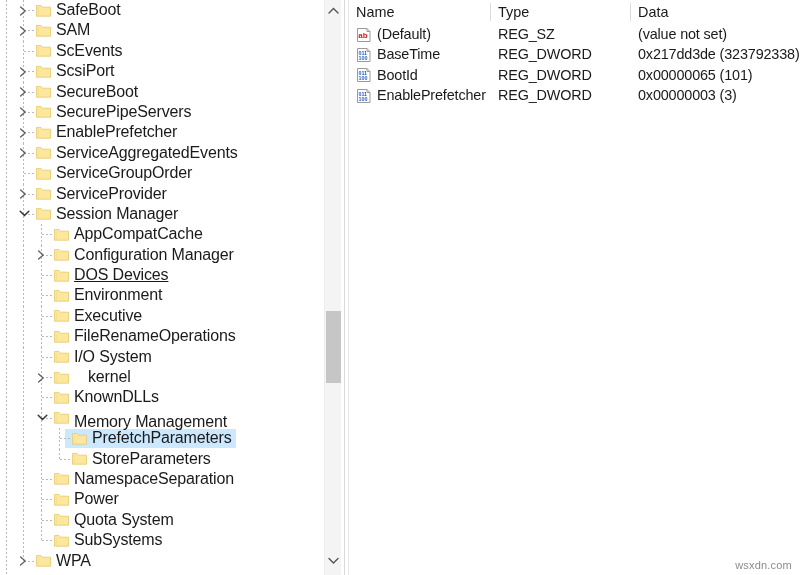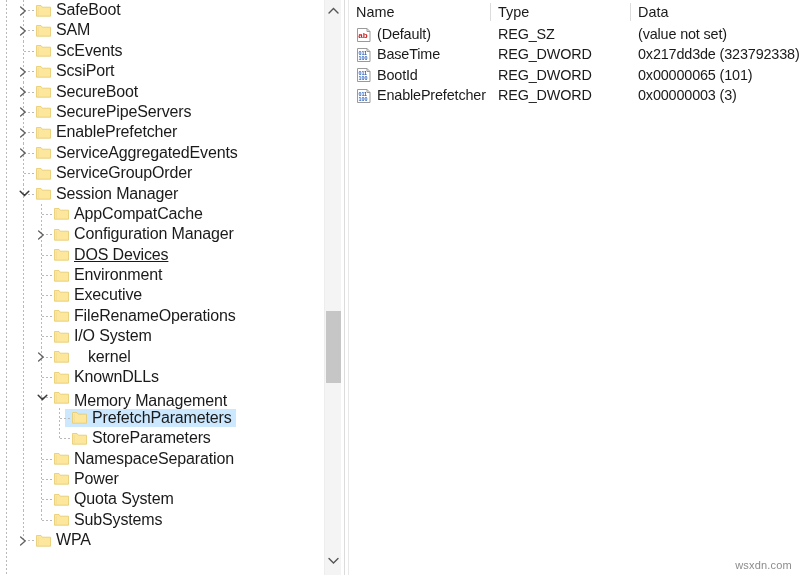--- a/index.html
+++ b/index.html
@@ -358,20 +358,36 @@
         <div class="tree-row">
           <div class="elbow-v through" style="left: 23px;"></div>
           <div class="elbow-h" style="left: 24px; width: 10px;"></div>
           <div class="folder" style="left: 36px; top: 3.5px;">
             <svg width="15" height="13" viewBox="0 0 15 13">
               <path d="M0.5 1.5 L5 1.5 L6.3 3.2 L14.5 3.2 L14.5 12.2 L0.5 12.2 Z" fill="#fde79c" stroke="#e4c96b" stroke-width="0.8"></path>
               <path d="M2.4 3.2 L2.4 12.2" stroke="#f2dc96" stroke-width="0.7"></path>
             </svg>
           </div>
           <div class="tree-label" style="left: 56px;">ServiceGroupOrder</div>
+        </div>
+        <div class="tree-row">
+          <div class="elbow-v through" style="left: 23px;"></div>
+          <div class="elbow-h" style="left: 24px; width: 10px;"></div>
+          <div class="chev" style="left: 17px;">
+            <svg width="9" height="10" viewBox="0 0 9 10">
+              <path d="M1.6 1 L6.2 5 L1.6 9" stroke="#606060" stroke-width="1.3" fill="none" stroke-linecap="round" stroke-linejoin="round"></path>
+            </svg>
+          </div>
+          <div class="folder" style="left: 36px; top: 3.5px;">
+            <svg width="15" height="13" viewBox="0 0 15 13">
+              <path d="M0.5 1.5 L5 1.5 L6.3 3.2 L14.5 3.2 L14.5 12.2 L0.5 12.2 Z" fill="#fde79c" stroke="#e4c96b" stroke-width="0.8"></path>
+              <path d="M2.4 3.2 L2.4 12.2" stroke="#f2dc96" stroke-width="0.7"></path>
+            </svg>
+          </div>
+          <div class="tree-label" style="left: 56px;">ServiceProvider</div>
         </div>
         <div class="tree-row">
           <div class="elbow-v through" style="left: 23px;"></div>
           <div class="elbow-h" style="left: 24px; width: 10px;"></div>
           <div class="chev" style="left: 17px;">
             <svg width="11" height="9" viewBox="0 0 11 9">
               <path d="M1.2 2.2 L5.5 6.6 L9.8 2.2" stroke="#3a3a3a" stroke-width="1.5" fill="none" stroke-linecap="round" stroke-linejoin="round"></path>
             </svg>
           </div>
           <div class="folder" style="left: 36px; top: 3.5px;">

